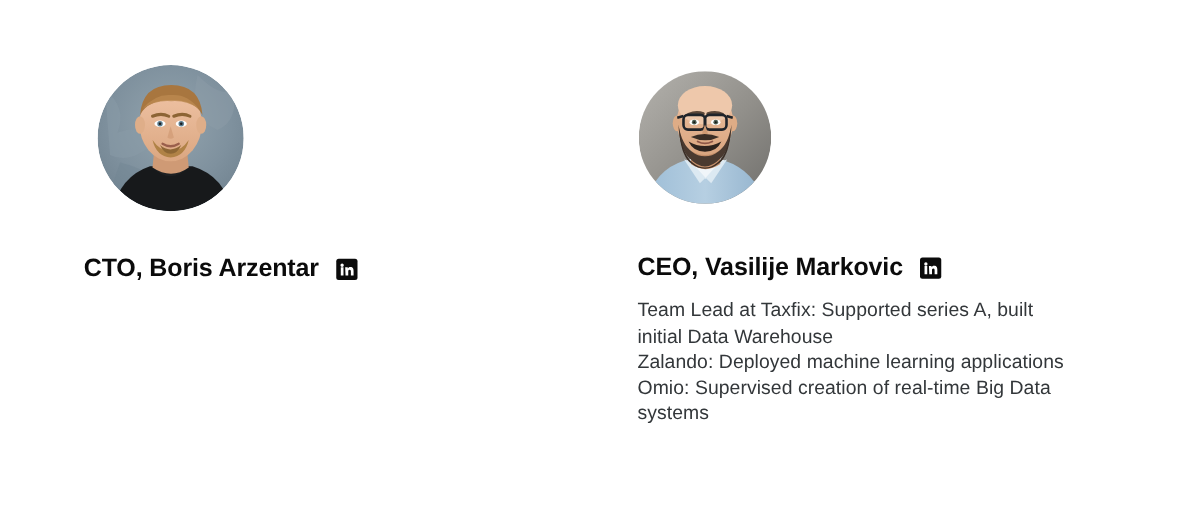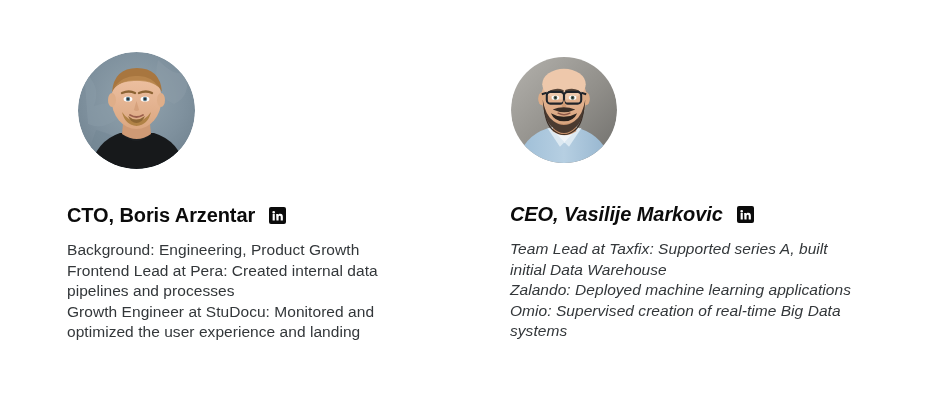--- a/index.html
+++ b/index.html
@@ -19,21 +19,21 @@
     position: relative;
     width: 856px;
     height: 412px;
   }
 
   .profile-card {
     position: absolute;
     top: 52px;
   }
   .profile-card.card-0 { left: 67px; width: 400px; }
-  .profile-card.card-1 { left: 510px; width: 400px; font-style: italic; }
+  .profile-card.card-1 { left: 510px; width: 400px; }
 
   
   .avatar {
     width: 117px;
     height: 117px;
     border-radius: 50%;
     overflow: hidden;
     position: relative;
     margin-left: 11px;
   }
@@ -146,25 +146,20 @@
 
     <div class="name-row">
       <span class="name-text">CTO, Boris Arzentar</span>
       <a class="linkedin-badge">
         <svg width="13" height="13" viewBox="0 0 24 24" fill="#ffffff" aria-hidden="true">
           <path d="M4.98 3.5a2.5 2.5 0 1 1 0 5 2.5 2.5 0 0 1 0-5zM3 9h4v12H3zM9.5 9h3.8v1.7h.05c.53-1 1.83-2.05 3.77-2.05 4.03 0 4.78 2.65 4.78 6.1V21h-4v-5.4c0-1.29-.02-2.95-1.8-2.95-1.8 0-2.07 1.4-2.07 2.85V21h-4z"></path>
         </svg>
       </a>
     </div>
 
-    <div class="bio">
-      <span class="bio-line">Background: Engineering, Product Growth</span>
-      <span class="bio-line">Frontend Lead at Pera: Created internal data pipelines and processes</span>
-      <span class="bio-line">Growth Engineer at StuDocu: Monitored and optimized the user experience and landing</span>
-    </div>
   </div>
 
   <div class="profile-card card-1">
 
     <div class="avatar">
       <svg viewBox="0 0 117 117" xmlns="http://www.w3.org/2000/svg" aria-hidden="true">
         <defs>
           <clipPath id="c1">
               <circle cx="58.5" cy="58.5" r="58.5"></circle>
             </clipPath>

